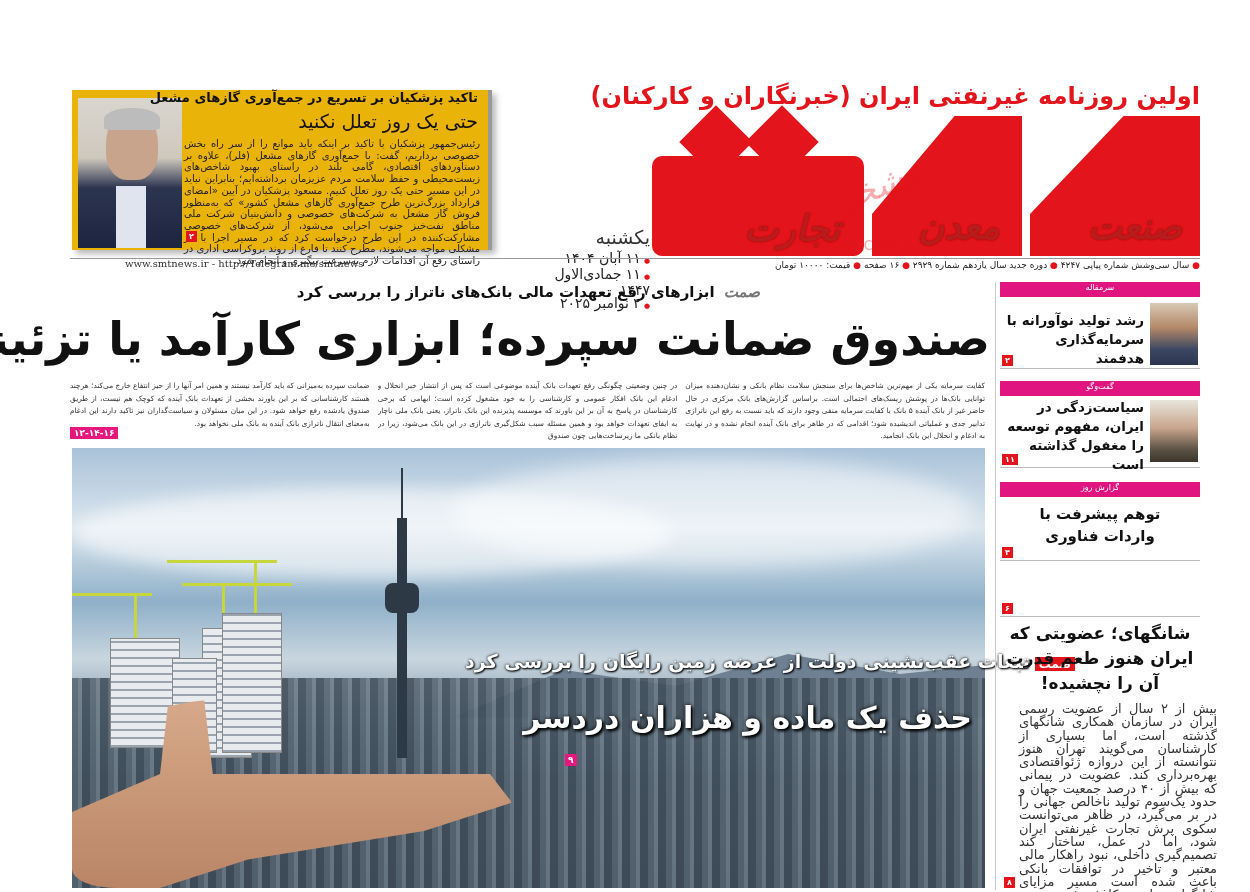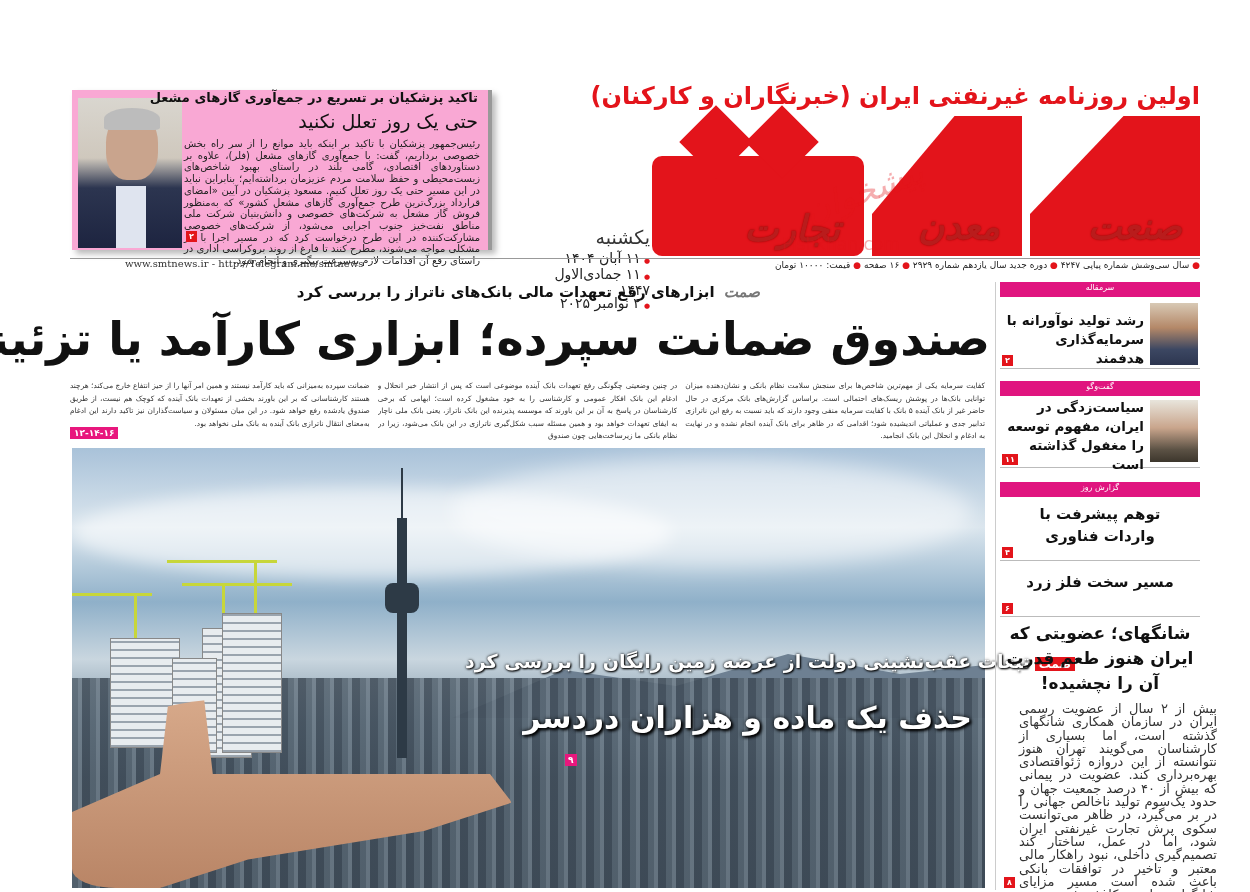--- a/index.html
+++ b/index.html
@@ -20,21 +20,21 @@
   .date-line { font-size: 14px; color: #222; line-height: 13px; font-weight: normal; }
   .date-line::before { content: "●"; color: #e3141b; font-size: 7px; margin-left: 3px; }
 
   
   #info-strip { position: absolute; left: 70px; top: 258px; width: 1130px; height: 14px; border-top: 1px solid #999; }
   #info-right { position: absolute; right: 0; top: 1px; font-size: 9px; direction: rtl; color: #222; white-space: nowrap; }
   #info-right .dot { color: #e3141b; }
   #info-left { position: absolute; left: 55px; top: -1px; font-family: "DejaVu Serif", serif; font-size: 10px; color: #333; white-space: nowrap; }
 
   
-  #lead-box { position: absolute; left: 72px; top: 90px; width: 420px; height: 160px; background: #f9a8d4; box-shadow: 4px 4px 6px #bbb; border-right: 4px solid #999; }
+  #lead-box { position: absolute; left: 72px; top: 90px; width: 420px; height: 160px; background: #eab308; box-shadow: 4px 4px 6px #bbb; border-right: 4px solid #999; }
   #lead-photo { position: absolute; left: 6px; top: 8px; width: 104px; height: 150px; background: linear-gradient(180deg,#d9d6cf 0%,#cfc8bd 40%,#2c3550 60%,#1d2440 100%); }
   #lead-face { position: absolute; left: 28px; top: 14px; width: 52px; height: 68px; border-radius: 45% 45% 40% 40%; background: #c9a48d; }
   #lead-hair { position: absolute; left: 26px; top: 10px; width: 56px; height: 22px; border-radius: 50% 50% 10% 10%; background: #bcbcbc; }
   #lead-shirt { position: absolute; left: 38px; top: 88px; width: 30px; height: 62px; background: #dfe4ef; }
   #lead-kicker { position: absolute; right: 10px; top: 0; font-size: 13px; font-weight: bold; direction: rtl; white-space: nowrap; }
   #lead-title { position: absolute; right: 10px; top: 20px; font-size: 19px; font-weight: normal; direction: rtl; white-space: nowrap; }
   #lead-body { position: absolute; right: 8px; top: 48px; width: 296px; font-size: 10px; line-height: 11.7px; direction: rtl; text-align: justify; color: #222; }
   .page-ref { display: inline-block; background: #e3141b; color: #fff; font-size: 8px; font-weight: bold; padding: 0 3px; line-height: 11px; }
   #lead-ref { position: absolute; left: 114px; bottom: 8px; }
 
@@ -181,19 +181,18 @@
     <div class="sb-photo" style="top:4px;height:62px;background:linear-gradient(180deg,#e8e5dc 0%,#c9a58c 45%,#5c5245 80%,#3d362c 100%);"></div>
     <div class="sb-title" style="top:2px;width:140px;">سیاست‌زدگی در ایران، مفهوم توسعه را مغفول گذاشته است</div>
     <span class="page-ref sb-ref">۱۱</span>
   </div>
   <div class="sb-label" style="margin-top:14px;">گزارش روز</div>
   <div class="sb-item" style="height:64px;">
     <div class="sb-center-title" style="padding:6px 20px 0;">توهم پیشرفت با واردات فناوری</div>
     <span class="page-ref sb-ref">۴</span>
   </div>
   <div class="sb-item" style="height:56px;">
-    <div class="sb-center-title" style="padding-top:10px;">مسیر سخت فلز زرد</div>
     <span class="page-ref sb-ref">۶</span>
   </div>
   <div id="sb-feature-title">شانگهای؛ عضویتی که ایران هنوز طعم قدرت آن را نچشیده!</div>
   <div id="sb-feature-body">بیش از ۲ سال از عضویت رسمی ایران در سازمان همکاری شانگهای گذشته است، اما بسیاری از کارشناسان می‌گویند تهران هنوز نتوانسته از این دروازه ژئواقتصادی بهره‌برداری کند. عضویت در پیمانی که بیش از ۴۰ درصد جمعیت جهان و حدود یک‌سوم تولید ناخالص جهانی را در بر می‌گیرد، در ظاهر می‌توانست سکوی پرش تجارت غیرنفتی ایران شود، اما در عمل، ساختار کند تصمیم‌گیری داخلی، نبود راهکار مالی معتبر و تاخیر در توافقات بانکی باعث شده است مسیر مزایای شانگهای تنها روی کاغذ پیش برود. در حالی که اعضای تازه‌وارد مانند بلاروس و مغولستان به‌سرعت وارد کریدورهای بانکی و گمرکی مشترک شدند، ایران هنوز درگیر تطبیق مقررات فنی و مذاکره درباره واحد تسویه غیردلاری است. در نتیجه، فرصت حضور فعال در بازارهای آسیای‌مرکزی و آسیای‌جنوبی، که دقیق‌ترین هدف سیاست شرق‌گرای تهران بود، به‌صورت محدود و کند در حال شکل‌گیری است.</div>
   <span class="page-ref" style="position:absolute;left:8px;bottom:2px;">۸</span>
 </div>
 
 </body></html>

